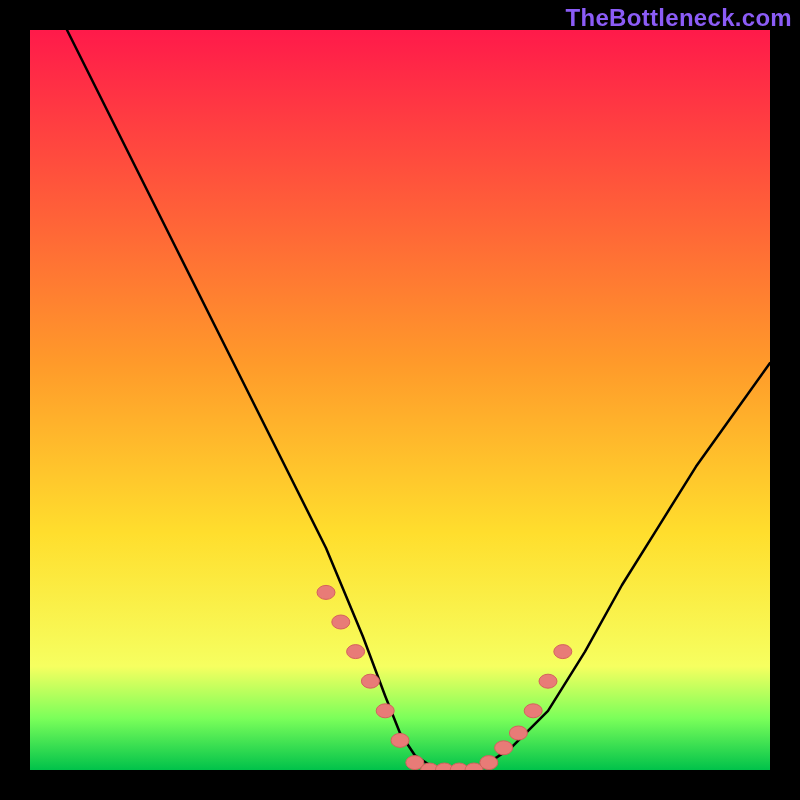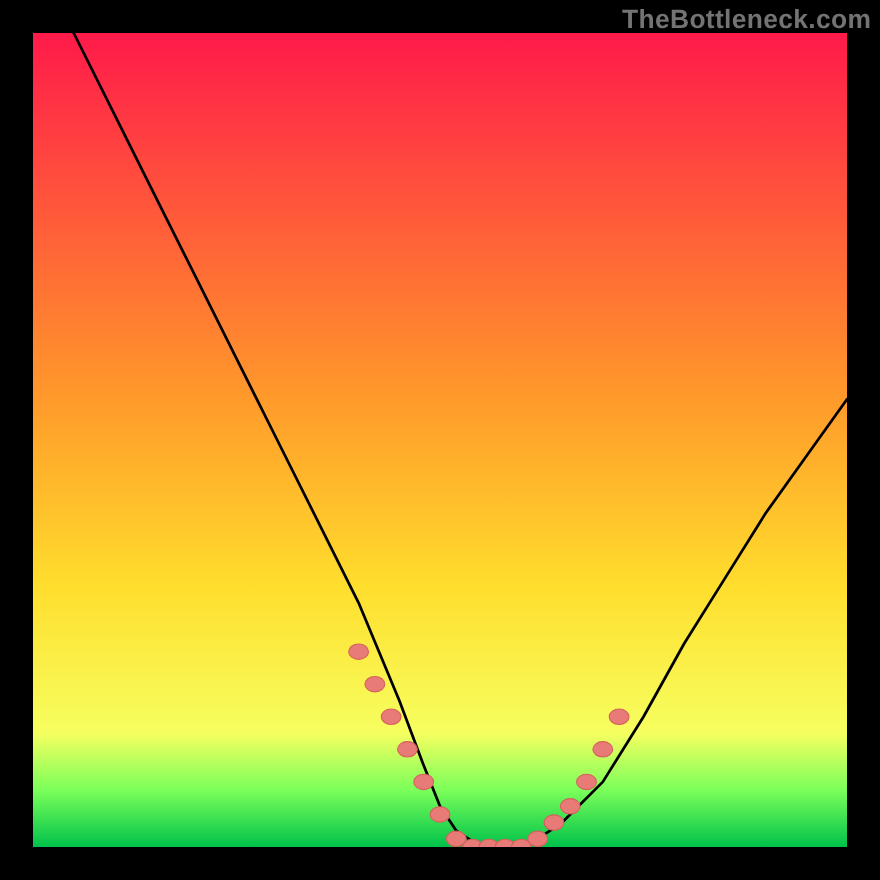--- a/index.html
+++ b/index.html
@@ -14,21 +14,21 @@
   .frame {
     position: relative;
     width: 800px;
     height: 800px;
     background: #000;
   }
   .watermark {
     position: absolute;
     top: 4px;
     right: 8px;
-    color: #737373;
+    color: #8b5cf6;
     font-size: 24px;
     font-weight: 600;
     letter-spacing: 0.3px;
     user-select: none;
   }
   svg {
     display: block;
   }
 </style>
 </head>

